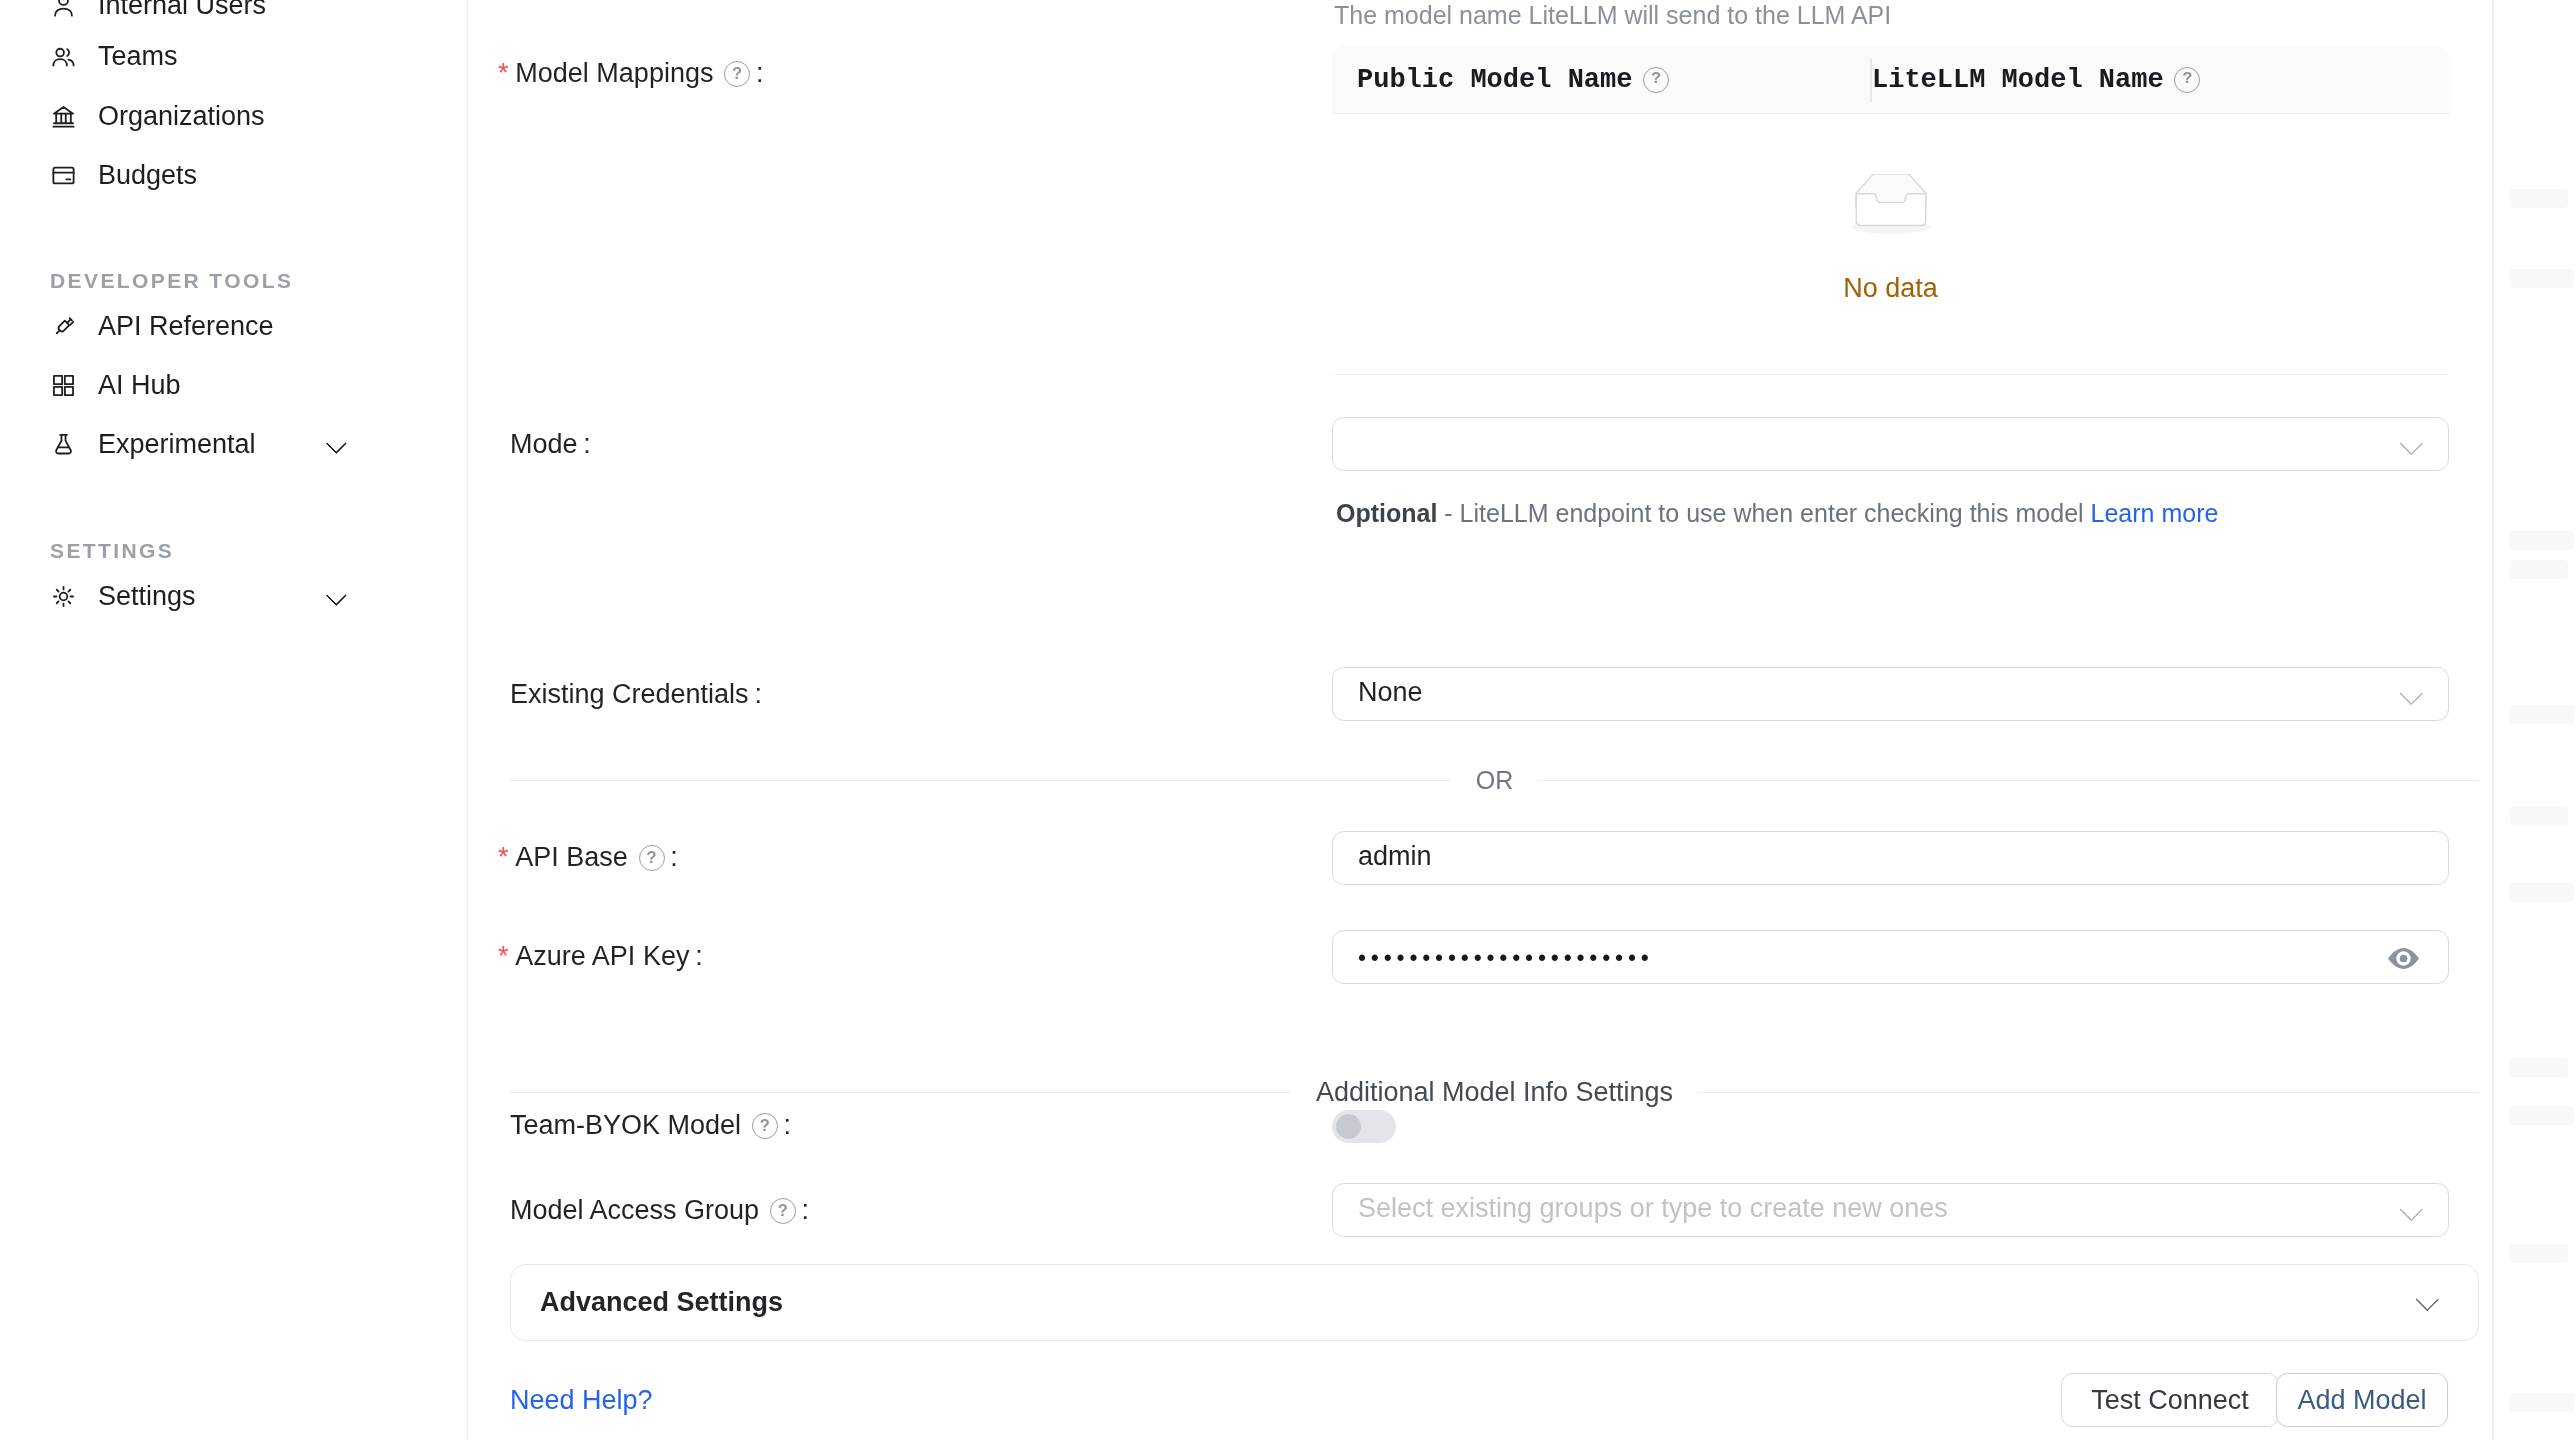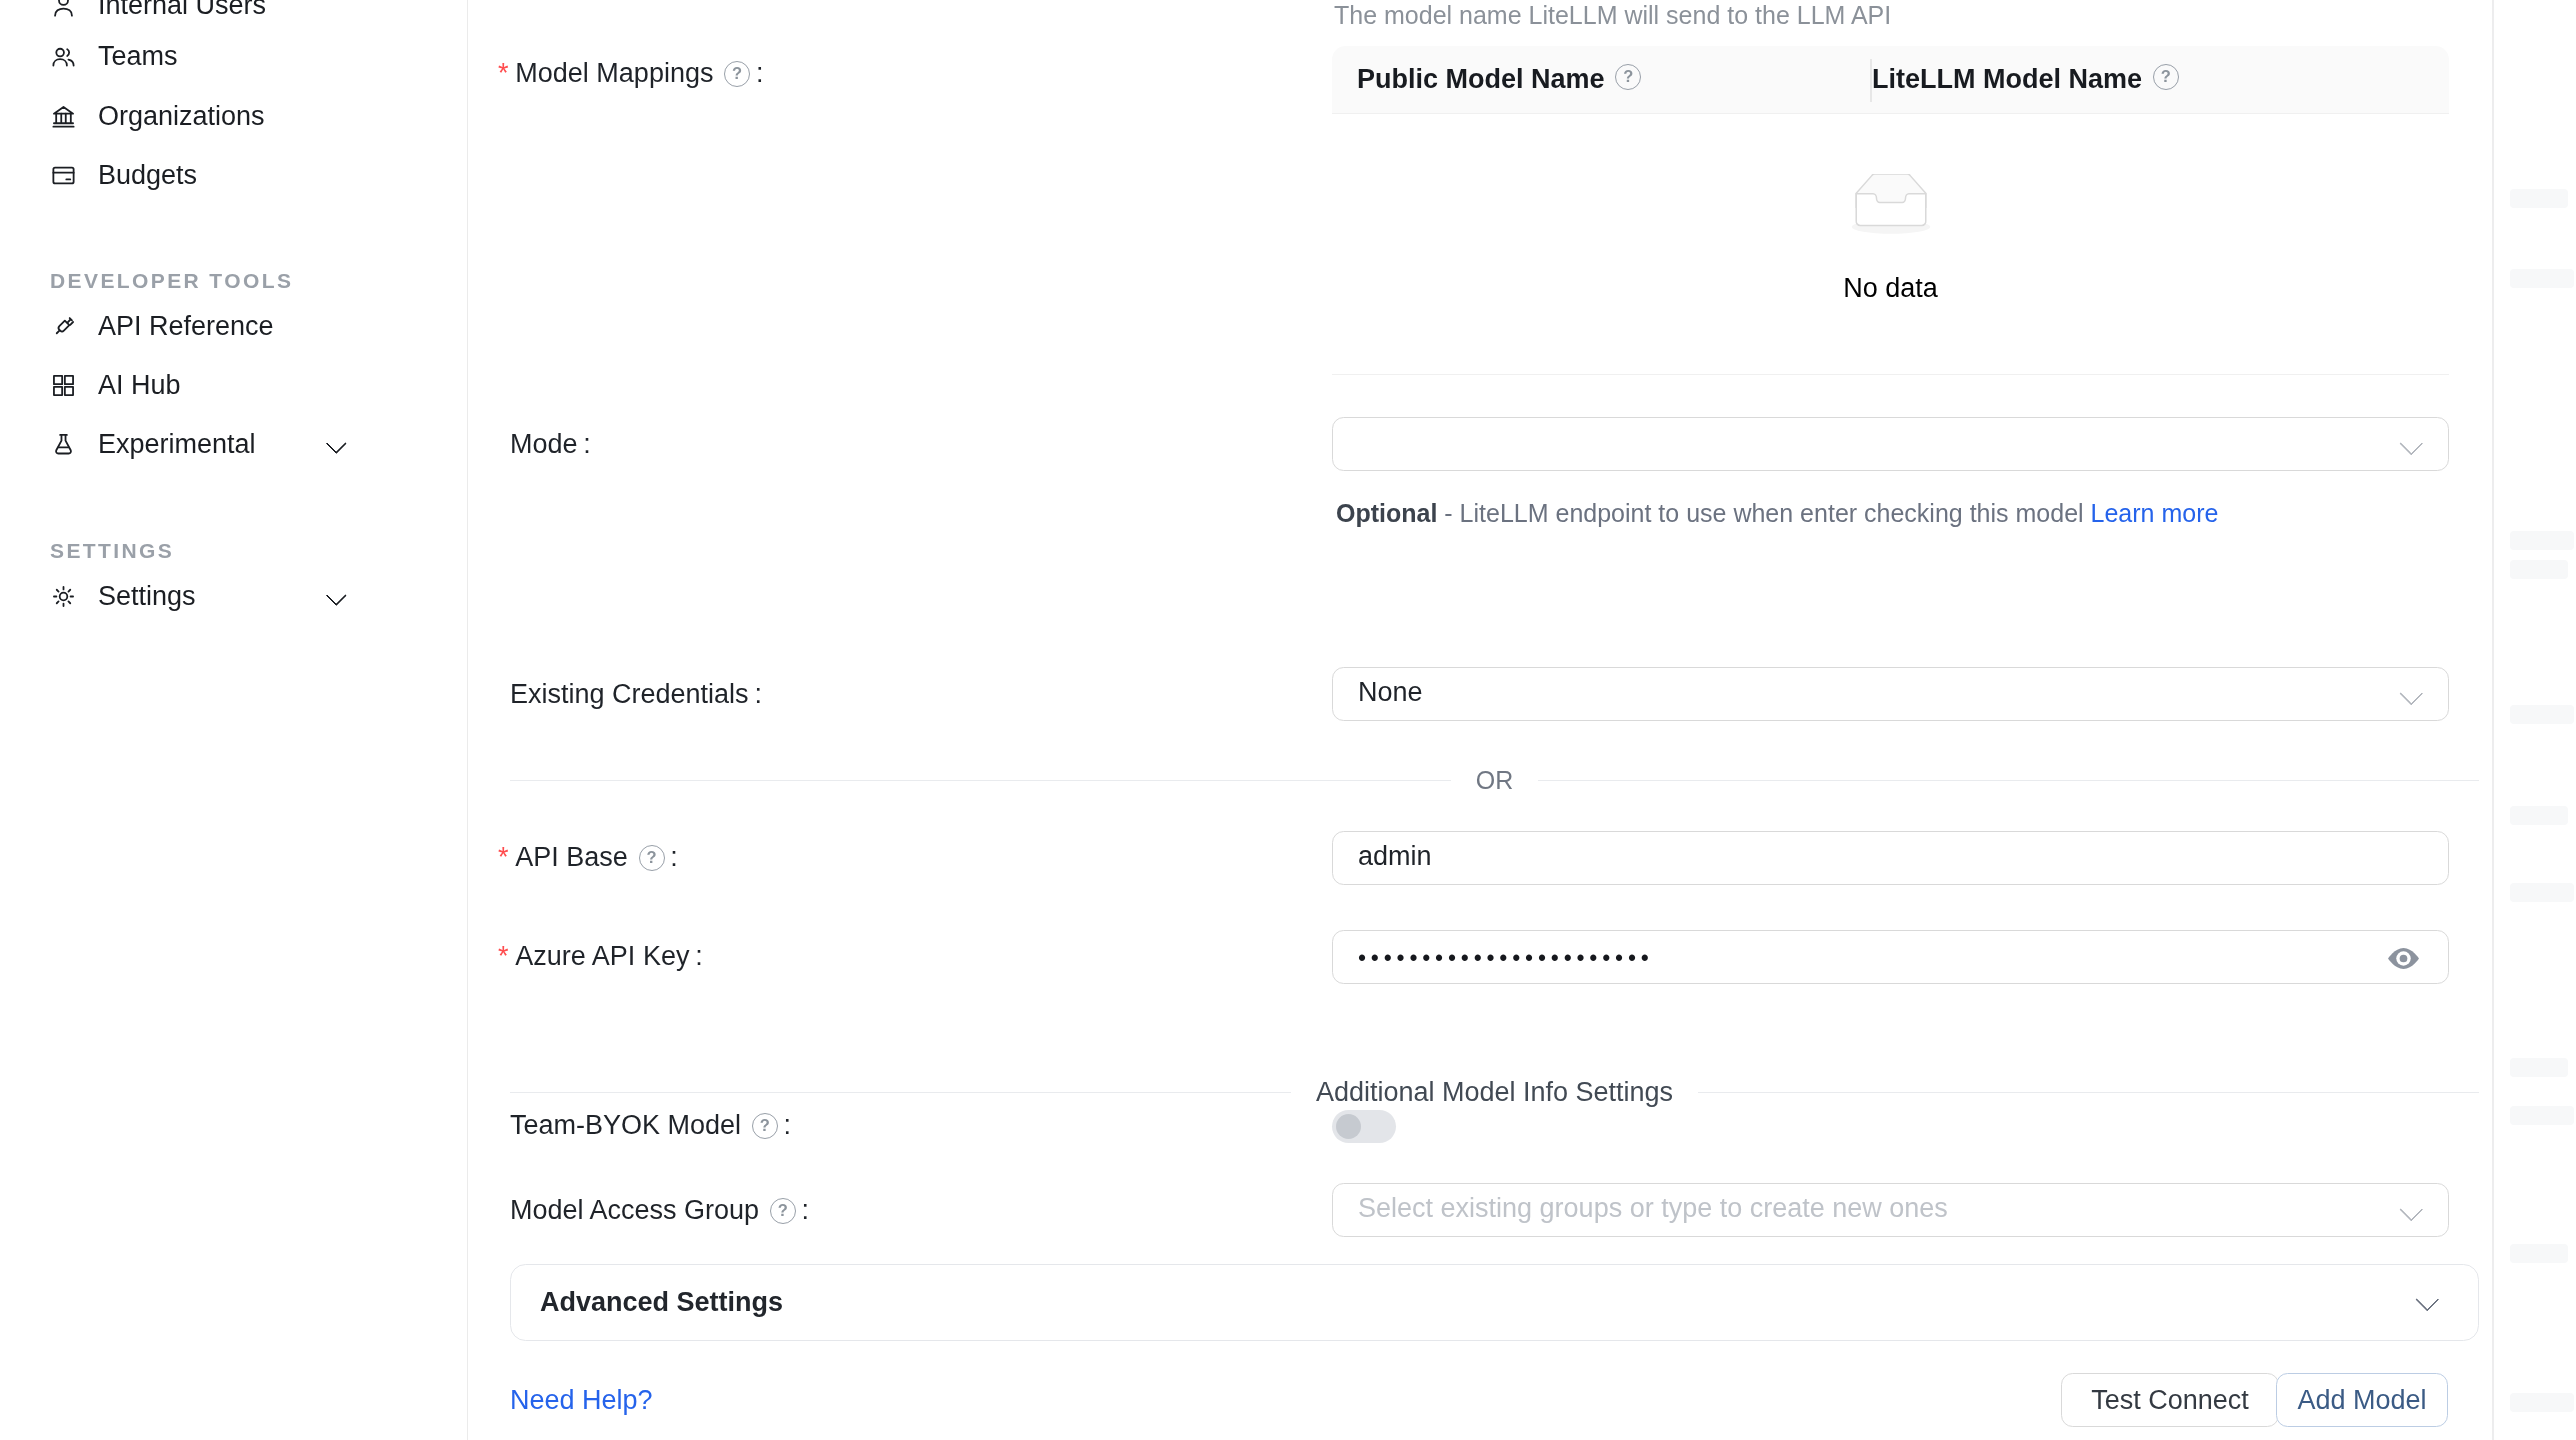--- a/index.html
+++ b/index.html
@@ -30,27 +30,27 @@
   .link{color:#2563eb;cursor:pointer;}
 
   .hdivider{position:absolute;left:510px;width:1969px;height:29px;display:flex;align-items:center;gap:25px;font-size:25px;white-space:nowrap;}
   .hdivider::before,.hdivider::after{content:"";flex:1 1 0;height:1.9px;background:#e9ebee;}
   .or-text{color:#707783;}
   .info-text{color:#424a54;font-size:27px;}
 
   
   #mm-table{position:absolute;left:1332px;top:46px;width:1117px;}
   #mm-head{height:68px;background:#fafafa;border-radius:13.6px 13.6px 0 0;position:relative;display:flex;align-items:center;border-bottom:1.9px solid #f0f0f0;box-sizing:border-box;}
-  .mm-col{display:flex;align-items:flex-start;font-weight:700;font-size:27px;color:#181b20;}
+  .mm-col{display:flex;align-items:center;font-weight:700;font-size:27px;color:#181b20;font-family:Liberation Mono, monospace;}
   .mm-col1{padding-left:25px;width:513px;box-sizing:border-box;}
   .mm-col2{padding-left:27px;}
   #col-div{position:absolute;left:538px;top:12.6px;width:1.9px;height:43px;background:#e7e7e7;}
   #mm-body{height:260px;position:relative;border-bottom:1.9px solid #f0f0f0;}
   #empty-icon{position:absolute;left:50%;top:60px;transform:translateX(-50%);}
-  #no-data{position:absolute;left:0;right:0;top:159px;text-align:center;font-size:27px;color:#000000;}
+  #no-data{position:absolute;left:0;right:0;top:159px;text-align:center;font-size:27px;color:#a16207;}
 
   
   #byok-switch{position:absolute;left:1332px;top:1110px;width:64px;height:33px;border-radius:16.5px;background:#e3e5e9;cursor:pointer;}
   #byok-switch .knob{position:absolute;left:3.9px;top:3.9px;width:25px;height:25px;border-radius:50%;background:#c6cad0;}
 
   
   #advanced{position:absolute;left:510px;top:1264px;width:1969px;height:77px;border:1.9px solid #e5e7eb;border-radius:15.5px;display:flex;align-items:center;padding:0 43px 0 29px;box-sizing:border-box;font-weight:700;font-size:27px;color:#22262c;background:#fff;cursor:pointer;}
   #advanced .chev{margin-left:auto;width:14.5px;height:14.5px;border-right:2.9px solid #6b7280;border-bottom:2.9px solid #6b7280;transform:rotate(45deg);border-radius:1px;margin-top:-5.8px;}
 
   

